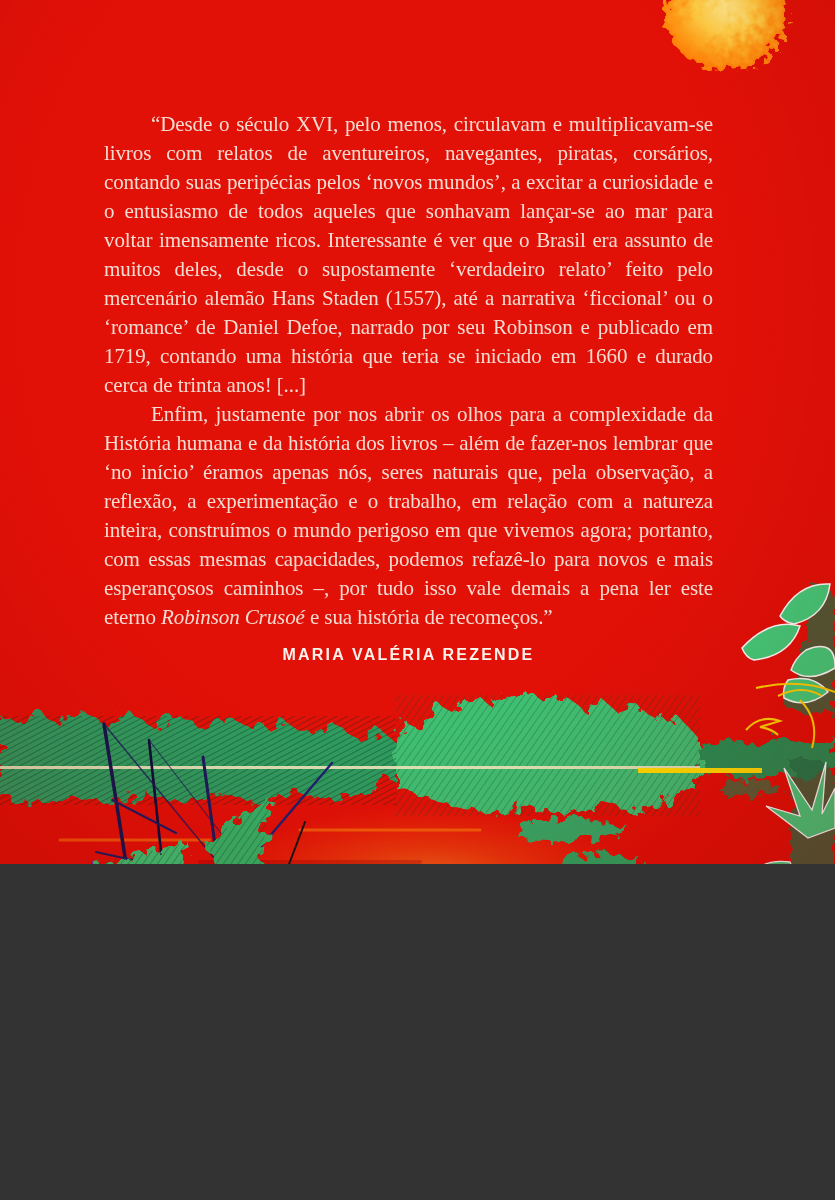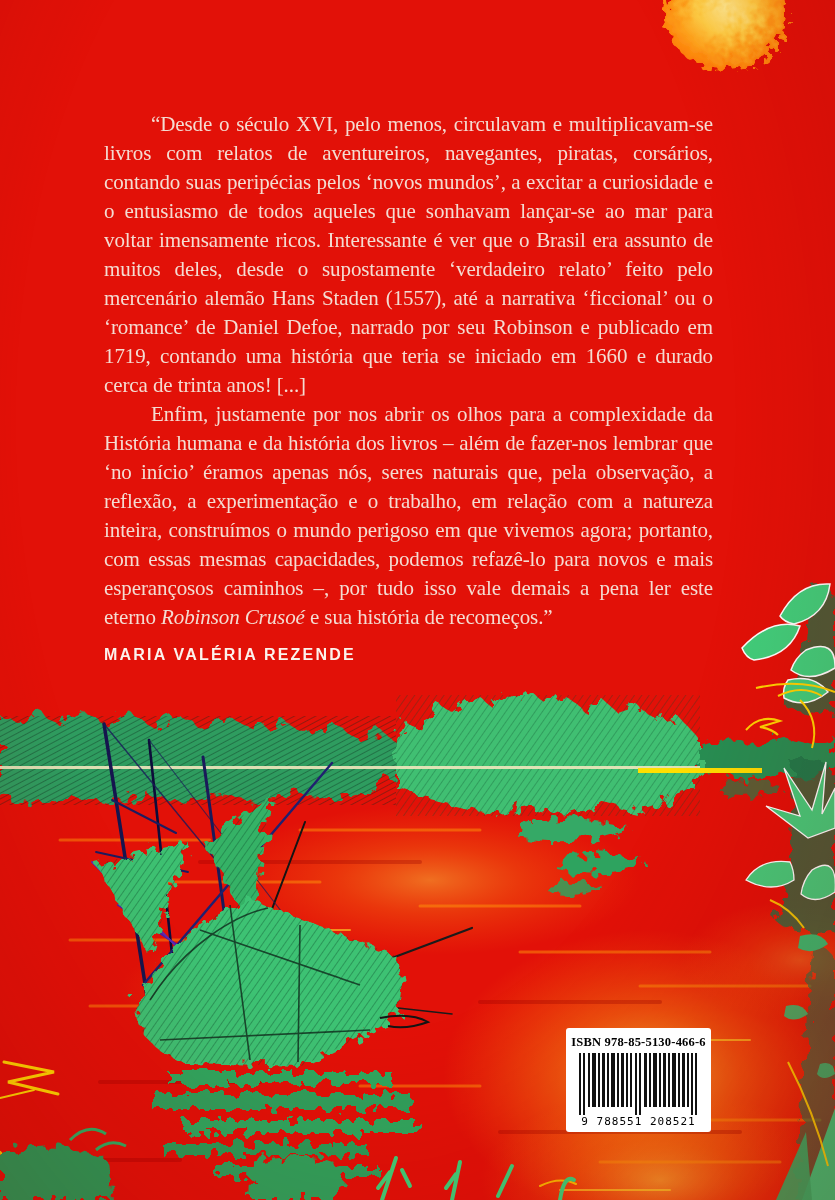--- a/index.html
+++ b/index.html
@@ -1,25 +1,25 @@
 <!DOCTYPE html>
 <html><head>
 <meta charset="utf-8">
 <style>
   html,body{margin:0;padding:0;background:#333;}
-  .cover{position:relative;width:835px;height:1200px;overflow:hidden;background:#15803d;}
+  .cover{position:relative;width:835px;height:864px;overflow:hidden;background:#15803d;}
   .art{position:absolute;left:0;top:0;width:835px;height:1200px;display:block;}
   .vignette{position:absolute;inset:0;pointer-events:none;
     background:radial-gradient(ellipse at 45% 35%, rgba(0,0,0,0) 55%, rgba(120,0,0,.22) 100%);}
   .quote-block{position:absolute;left:104px;top:110px;width:609px;
     font-family:"Liberation Serif",serif;font-size:21px;line-height:29px;
     color:#f4dcd2;text-align:justify;letter-spacing:-0.1px;}
   .quote-block p{margin:0;text-indent:47px;}
   .author{margin-top:8px;font-family:"Liberation Sans",sans-serif;font-weight:bold;
-    font-size:16px;letter-spacing:2.2px;color:#fcf2ec;text-align:left;text-indent:0;}
+    font-size:16px;letter-spacing:2.2px;color:#fcf2ec;text-align:center;text-indent:0;}
   .publisher{position:absolute;left:567px;top:974px;width:150px;}
   .logo{font-family:"Liberation Sans",sans-serif;font-weight:bold;font-size:28px;
     letter-spacing:-0.8px;color:#16100d;line-height:1;}
   .site{font-family:"Liberation Sans",sans-serif;font-size:9.5px;letter-spacing:.3px;
     color:rgba(55,12,6,.82);margin-top:3px;}
   .barcode{position:absolute;left:566px;top:1028px;width:145px;height:104px;
     background:#ffffff;border-radius:3px;box-sizing:border-box;padding-top:7px;}
   .isbn{font-family:"Liberation Serif",serif;font-weight:bold;font-size:12.5px;
     color:#000;text-align:center;letter-spacing:.2px;}
   .bars{display:block;margin:3px auto 0;width:124px;height:62px;}

